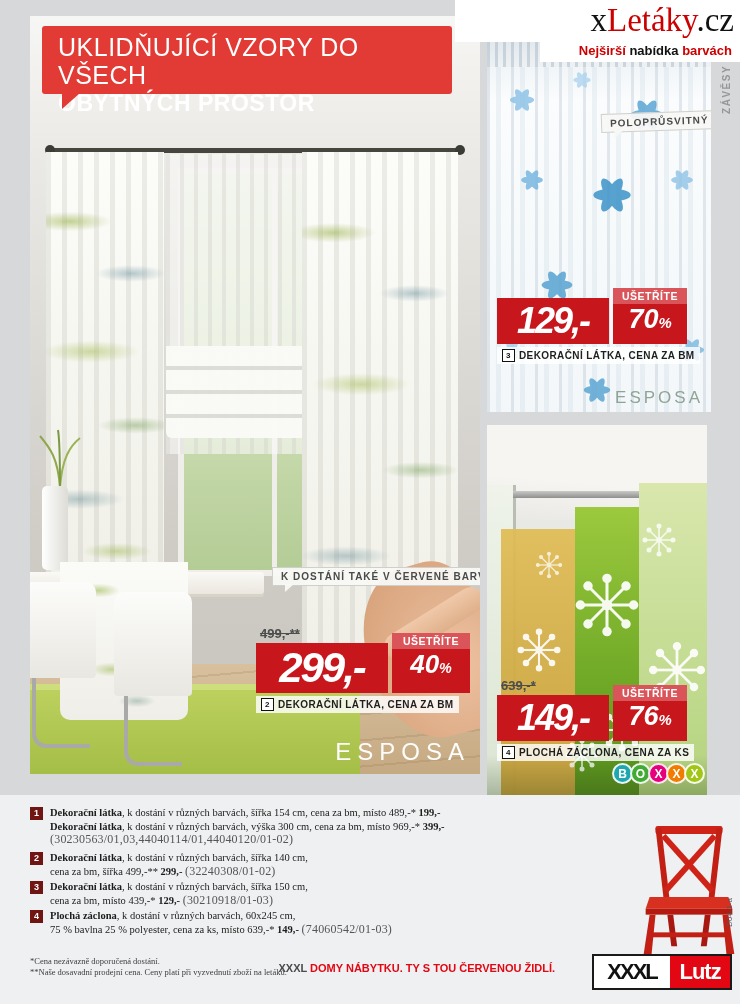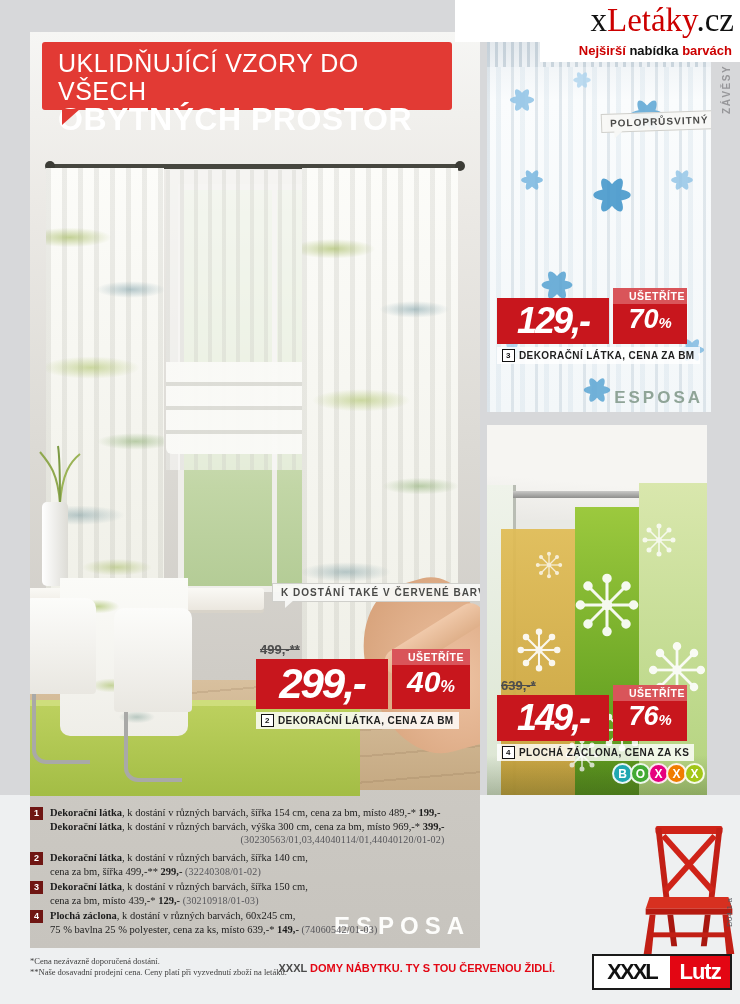--- a/index.html
+++ b/index.html
@@ -17,21 +17,21 @@
   .tag-red{color:#cc0000;}
 
   
   .side-label{position:absolute;left:676px;top:74px;width:100px;text-align:center;z-index:8;
               transform:rotate(-90deg);font-size:10px;letter-spacing:1.5px;color:#97979a;font-weight:bold;}
   .page-code{position:absolute;left:694px;top:908px;width:70px;text-align:center;z-index:8;
              transform:rotate(-90deg);font-size:8px;color:#55555a;}
 
   
   .photo{position:absolute;overflow:hidden;}
-  .photo-main{left:30px;top:32px;width:450px;height:916px;
+  .photo-main{left:30px;top:16px;width:450px;height:758px;
     background:linear-gradient(180deg,#f6f6f4 0%,#eceae6 18%,#dcdad5 45%,#cfccc6 70%,#c7c4be 100%);}
   .photo-tr{left:487px;top:30px;width:224px;height:382px;
     background:
       repeating-linear-gradient(90deg, rgba(160,180,195,.28) 0 3px, rgba(255,255,255,0) 3px 9px,
         rgba(205,220,230,.32) 9px 14px, rgba(255,255,255,0) 14px 24px),
       linear-gradient(180deg,#e9eef2 0,#fafcfd 70px,#f3f7f9 100%);}
   .photo-br{left:487px;top:425px;width:220px;height:370px;background:#e8e9e4;}
 
   .abs{position:absolute;}
 
@@ -105,76 +105,76 @@
   .br-shadow{left:0;top:330px;width:224px;height:40px;
     background:linear-gradient(rgba(40,60,20,0), rgba(40,60,20,.28));}
   .br-flowers{left:0;top:0;width:224px;height:370px;}
 
   
   .banner{left:12px;top:10px;width:410px;height:68px;z-index:3;background:#e23a34;border-radius:3px;
     padding:7px 0 0 16px;box-sizing:border-box;color:#fff;}
   .banner::after{content:"";position:absolute;left:20px;bottom:-15px;width:0;height:0;
     border-top:16px solid #e23a34;border-right:18px solid transparent;}
   .banner-l1{font-size:25px;line-height:28px;font-weight:400;letter-spacing:.5px;}
-  .banner-l2{font-size:32px;line-height:28px;font-weight:800;letter-spacing:.5px;}
+  .banner-l2{font-size:23px;line-height:28px;font-weight:800;letter-spacing:.5px;}
 
   
   .badge{z-index:4;background:rgba(248,248,246,.95);border:1px solid #cfcfcb;color:#4a4a48;
     font-size:10px;font-weight:bold;letter-spacing:1px;padding:3px 8px;white-space:nowrap;}
   .badge::after{content:"";position:absolute;left:12px;bottom:-7px;width:0;height:0;
     border-top:8px solid rgba(248,248,246,.95);border-right:9px solid transparent;}
   .badge-main{left:242px;top:551px;}
   .badge-tr{left:114px;top:82px;transform:rotate(-2deg);}
 
   
   .pricegrp{z-index:4;}
   .oldprice{font-size:13px;font-weight:bold;color:#4d4d4d;text-decoration:line-through;margin:0 0 2px 4px;}
   .pricerow{position:relative;}
   .pricebox{position:absolute;left:0;bottom:0;background:#c8161d;color:#fff;
     font-style:italic;font-weight:bold;letter-spacing:-2px;display:flex;align-items:center;
     justify-content:center;}
   .savebox{position:absolute;background:#c8161d;color:#fff;text-align:center;}
-  .savelabel{background:#d9555a;font-size:10.5px;font-weight:bold;letter-spacing:.5px;padding:2px 16px;}
+  .savelabel{background:#d9555a;font-size:10.5px;font-weight:bold;letter-spacing:.5px;padding:2px 9px;}
   .saveval{font-style:italic;font-weight:bold;line-height:1;padding-top:2px;}
   .savesym{font-size:.55em;}
   .caption{display:inline-flex;align-items:center;gap:4px;background:rgba(255,255,255,.82);
     padding:2px 5px;font-size:10px;font-weight:bold;letter-spacing:.4px;color:#1e1e1e;white-space:nowrap;}
   .refbox{display:inline-block;width:11px;height:11px;line-height:11px;text-align:center;
     border:1px solid #111;background:#fff;color:#111;font-size:8px;font-weight:bold;}
   .grp-main{left:226px;top:610px;}
   .grp-main .pricerow{height:50px;width:320px;}
   .grp-main .pricebox{width:132px;height:50px;font-size:42px;}
   .grp-main .savebox{left:136px;bottom:0;width:78px;height:60px;}
-  .grp-main .saveval{font-size:30px;}
+  .grp-main .saveval{font-size:26px;}
   .grp-main .caption{margin-top:3px;}
   .grp-side .pricerow{height:46px;width:200px;}
   .grp-side .pricebox{width:112px;height:46px;font-size:36px;}
   .grp-side .savebox{left:116px;bottom:0;width:74px;height:56px;}
   .grp-side .saveval{font-size:27px;}
   .grp-side .caption{margin-top:3px;}
   .grp-tr{left:10px;top:268px;}
   .grp-br{left:10px;top:253px;}
 
-  .esposa{z-index:4;font-weight:700;}
+  .esposa{z-index:4;font-weight:400;}
   .esposa-main{right:10px;bottom:8px;color:#fdfdfb;font-size:24px;letter-spacing:6px;}
   .esposa-tr{right:8px;bottom:4px;color:#8fa497;font-size:17px;letter-spacing:3px;}
 
   
   .boxxx{left:128px;top:338px;z-index:4;display:flex;}
   .bx{width:21px;height:21px;border-radius:50%;margin-left:-3px;color:#fff;font-size:12px;
     font-weight:bold;display:flex;align-items:center;justify-content:center;border:2px solid rgba(255,255,255,.9);box-sizing:border-box;}
 
   
   .litem{position:absolute;left:30px;width:448px;display:flex;gap:7px;z-index:5;
     font-family:"Liberation Serif",serif;font-size:10.5px;line-height:13.5px;color:#1c1c1c;}
   .li1{top:806px;} .li2{top:851px;} .li3{top:880px;} .li4{top:909px;}
   .lnum{flex:0 0 13px;width:13px;height:13px;background:#6f1613;color:#fff;text-align:center;
     line-height:13px;font-size:9px;font-weight:bold;font-family:"Liberation Sans",sans-serif;margin-top:1px;}
   .ltxt b{font-weight:bold;}
-  .lcode{font-size:10px;color:#55555a;letter-spacing:.2px;text-align:right;}
+  .lcode{font-size:12px;color:#55555a;letter-spacing:.2px;}
   .lcode.inline{display:inline;}
 
   
   .notes{position:absolute;left:30px;top:956px;z-index:5;font-family:"Liberation Serif",serif;
     font-size:8.5px;line-height:11px;color:#3d3d3d;}
   .slogan{position:absolute;right:185px;top:962px;z-index:5;font-size:11px;font-weight:bold;white-space:nowrap;}
   .slog-x{color:#4a4a4a;} .slog-red{color:#e30613;}
   .lutz{position:absolute;left:592px;top:954px;width:140px;height:36px;z-index:6;display:flex;
     border:2px solid #1a1a1a;box-sizing:border-box;background:#fff;}
   .lutz-l{flex:0 0 56%;background:#fff;color:#111;display:flex;align-items:center;justify-content:center;

